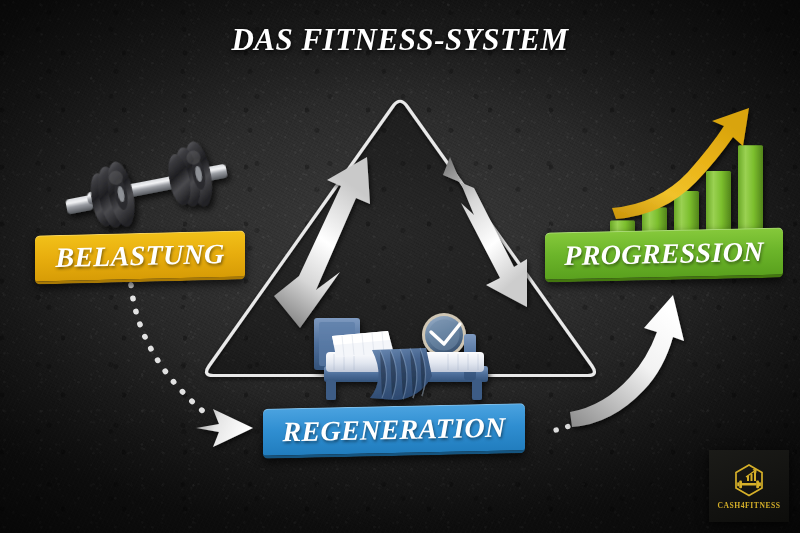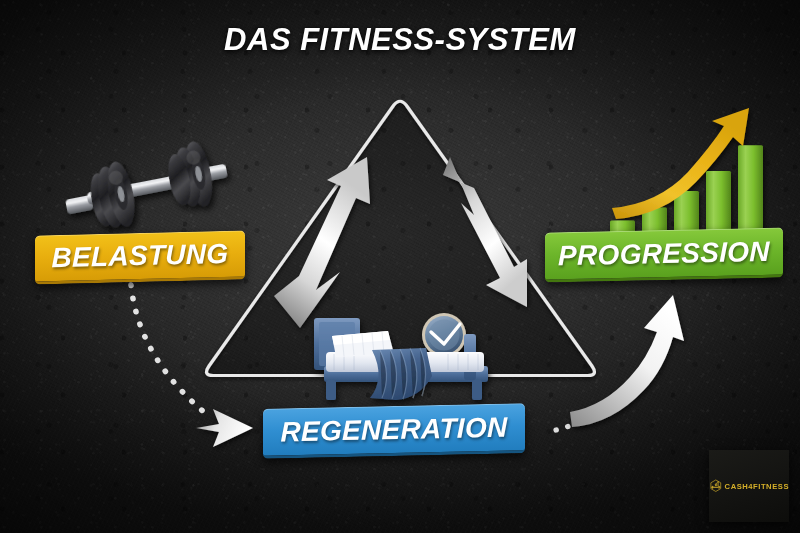--- a/index.html
+++ b/index.html
@@ -6,21 +6,21 @@
   html, body {
     margin: 0;
     padding: 0;
     background: #111;
   }
   #stage {
     position: relative;
     width: 800px;
     height: 533px;
     overflow: hidden;
-    font-family: Liberation Sans, sans-serif;
+    font-family: Liberation Serif, serif;
     background-color: #2a2a2a;
   }
 
   
   .bg-base {
     position: absolute;
     inset: 0;
     background:
       radial-gradient(ellipse 70% 55% at 48% 44%, #3a3a3a 0%, #2e2e2e 38%, #212121 68%, #141414 100%),
       #262626;
@@ -133,21 +133,21 @@
   .bed { position: absolute; left: 300px; top: 300px; width: 205px; height: 115px; }
 
   
   .logo-box {
     position: absolute;
     left: 709px; top: 450px;
     width: 80px; height: 72px;
     background: linear-gradient(160deg, #1b1b18 0%, #131311 55%, #0d0d0b 100%);
     box-shadow: 0 3px 10px rgba(0,0,0,.7);
     display: flex;
-    flex-direction: row;
+    flex-direction: column;
     align-items: center;
     justify-content: center;
     gap: 2px;
   }
   .logo-text {
     font-size: 7.6px;
     font-weight: bold;
     letter-spacing: .55px;
     color: #d6b029;
   }

